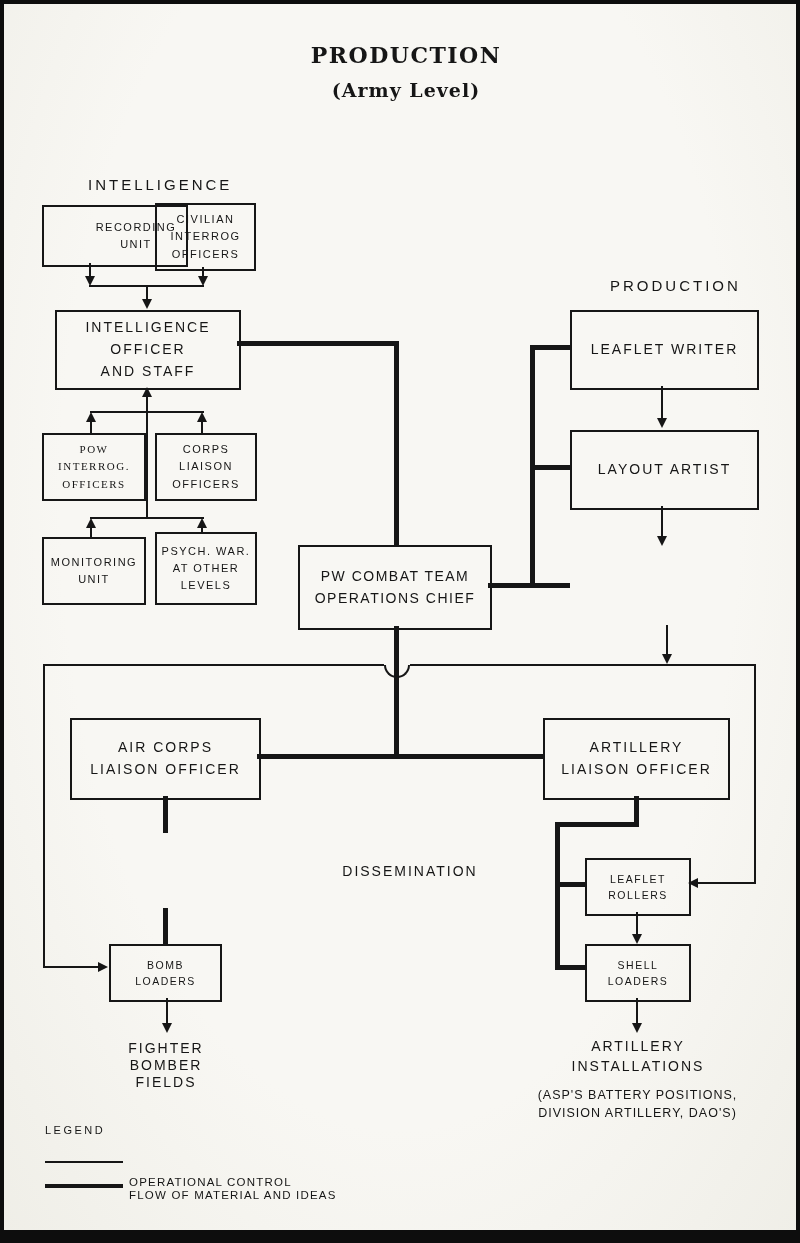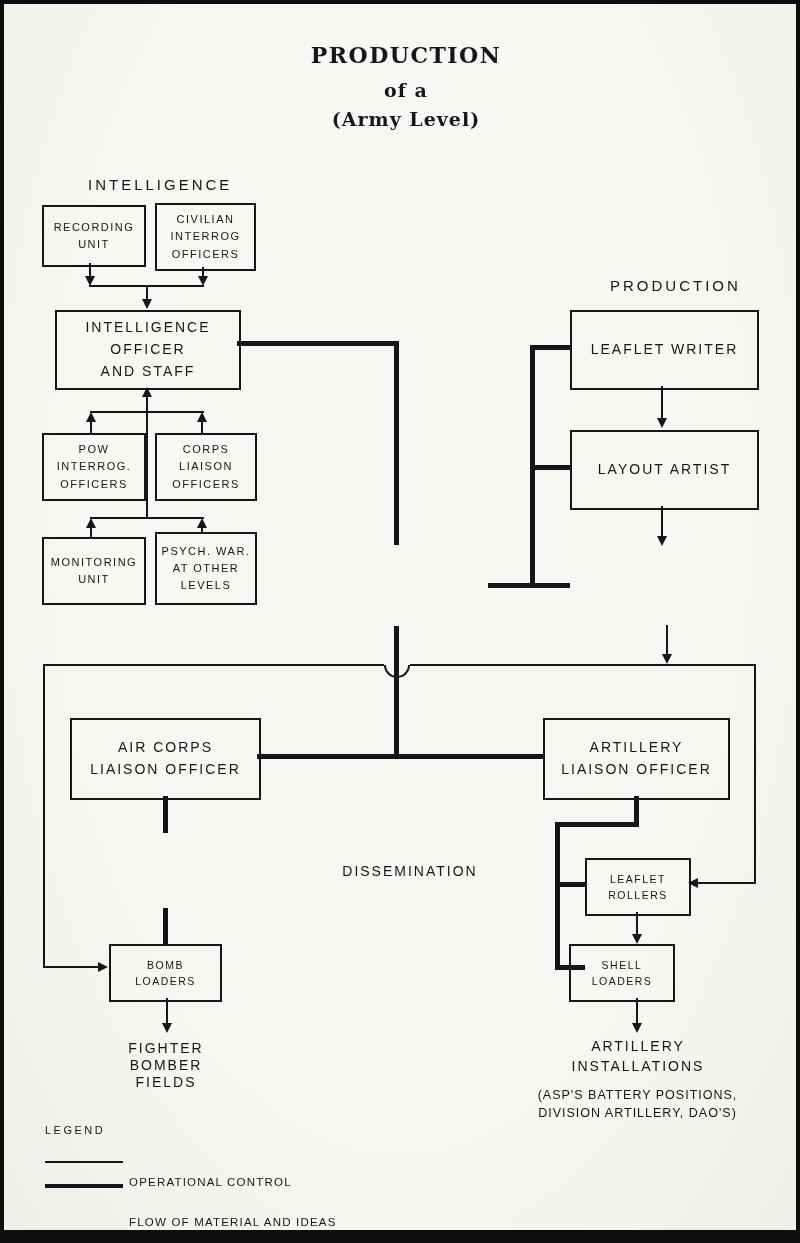--- a/index.html
+++ b/index.html
@@ -75,43 +75,42 @@
   .lgd-l{position:absolute;font-size:11.5px;letter-spacing:1.2px;white-space:nowrap;}
 </style>
 </head>
 <body>
 
 <div class="page">
   <div class="frame"></div>
 
   <div class="title">
     <div class="t-big t1">PRODUCTION</div>
-    <div class="t-mid t2">of a</div>
     <div class="t-mid">(Army Level)</div>
   </div>
 
   <div class="hdg" style="left:88px;top:176px;">INTELLIGENCE</div>
   <div class="hdg" style="left:610px;top:277px;">PRODUCTION</div>
   <div class="hdg" style="left:330px;top:863px;width:160px;text-align:center;font-size:14px;letter-spacing:2px;">DISSEMINATION</div>
 
-  <div class="box sm" style="left:42px;top:205px;width:100px;height:58px;">
+  <div class="box sm" style="left:42px;top:205px;width:100px;height:58px;padding-left:42px;">
       <span>RECORDING
 UNIT</span>
     </div>
   <div class="box sm" style="left:155px;top:203px;width:97px;height:64px;">
       <span>CIVILIAN
 INTERROG
 OFFICERS</span>
     </div>
   <div class="box" style="left:55px;top:310px;width:182px;height:76px;">
       <span>INTELLIGENCE
 OFFICER
 AND STAFF</span>
     </div>
-  <div class="box sm" style="left:42px;top:433px;width:100px;height:64px;">
+  <div class="box sm" style="left:42px;top:433px;width:100px;height:64px;font-family:Liberation Serif, serif;">
       <span>POW
 INTERROG.
 OFFICERS</span>
     </div>
   <div class="box sm" style="left:155px;top:433px;width:98px;height:64px;">
       <span>CORPS
 LIAISON
 OFFICERS</span>
     </div>
   <div class="box sm" style="left:42px;top:537px;width:100px;height:64px;">
@@ -123,38 +122,42 @@
 AT OTHER
 LEVELS</span>
     </div>
 
   <div class="box" style="left:570px;top:310px;width:185px;height:76px;">
       <span>LEAFLET WRITER</span>
     </div>
   <div class="box" style="left:570px;top:430px;width:185px;height:76px;">
       <span>LAYOUT ARTIST</span>
     </div>
+  <div class="box" style="left:298px;top:545px;width:190px;height:81px;letter-spacing:1.5px;">
+      <span>PW COMBAT TEAM
+OPERATIONS CHIEF</span>
+    </div>
 
   <div class="box" style="left:70px;top:718px;width:187px;height:78px;">
       <span>AIR CORPS
 LIAISON OFFICER</span>
     </div>
   <div class="box" style="left:543px;top:718px;width:183px;height:78px;">
       <span>ARTILLERY
 LIAISON OFFICER</span>
     </div>
   <div class="box xs" style="left:109px;top:944px;width:109px;height:54px;">
       <span>BOMB
 LOADERS</span>
     </div>
   <div class="box xs" style="left:585px;top:858px;width:102px;height:54px;">
       <span>LEAFLET
 ROLLERS</span>
     </div>
-  <div class="box xs" style="left:569px;top:944px;width:102px;height:54px;">
+  <div class="box xs" style="left:585px;top:944px;width:102px;height:54px;">
       <span>SHELL
 LOADERS</span>
     </div>
 
   <div class="vl" style="left:89px;top:263px;height:14px;"></div>
   <div class="ar d" style="left:85px;top:276px;"></div>
   <div class="vl" style="left:202px;top:267px;height:10px;"></div>
   <div class="ar d" style="left:198px;top:276px;"></div>
   <div class="hl" style="left:89px;top:285px;width:115px;"></div>
   <div class="vl" style="left:146px;top:287px;height:13px;"></div>
@@ -218,16 +221,16 @@
   <div class="term" style="left:110px;top:1040px;width:112px;">FIGHTER
 BOMBER
 FIELDS</div>
   <div class="term" style="left:553px;top:1036px;width:170px;line-height:20px;">ARTILLERY
 INSTALLATIONS</div>
   <div class="note" style="left:505px;top:1086px;width:265px;">(ASP'S BATTERY POSITIONS,
 DIVISION ARTILLERY, DAO'S)</div>
 
   <div class="lgd-h" style="left:45px;top:1124px;">LEGEND</div>
   <div class="hl" style="left:45px;top:1161px;width:78px;"></div>
-  <div class="lgd-l" style="left:129px;top:1216px;">FLOW OF MATERIAL AND IDEAS</div>
+  <div class="lgd-l" style="left:129px;top:1189px;">FLOW OF MATERIAL AND IDEAS</div>
   <div class="th" style="left:45px;top:1184px;width:78px;height:4px;"></div>
   <div class="lgd-l" style="left:129px;top:1176px;">OPERATIONAL CONTROL</div>
 </div>
 
 </body></html>

